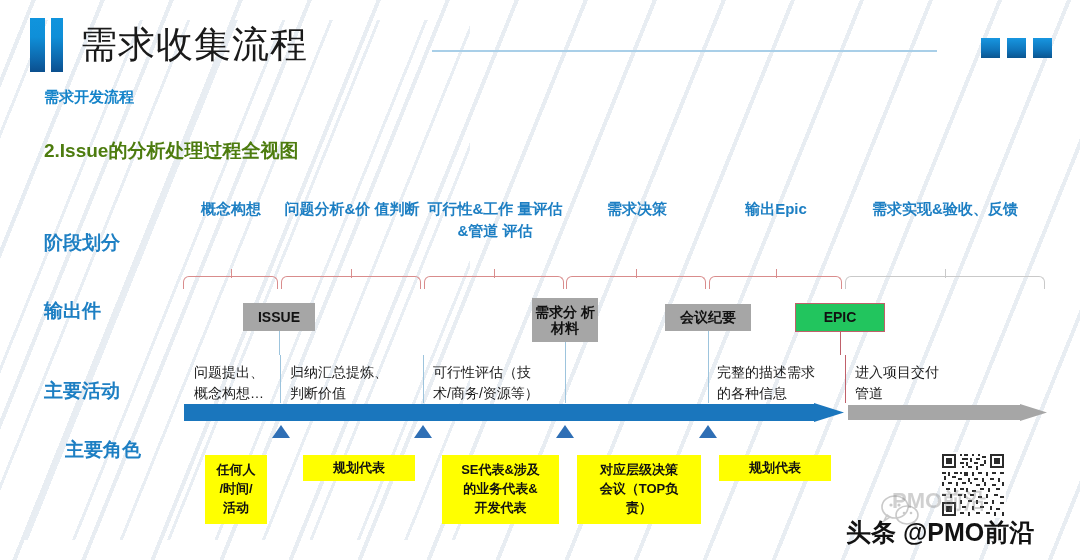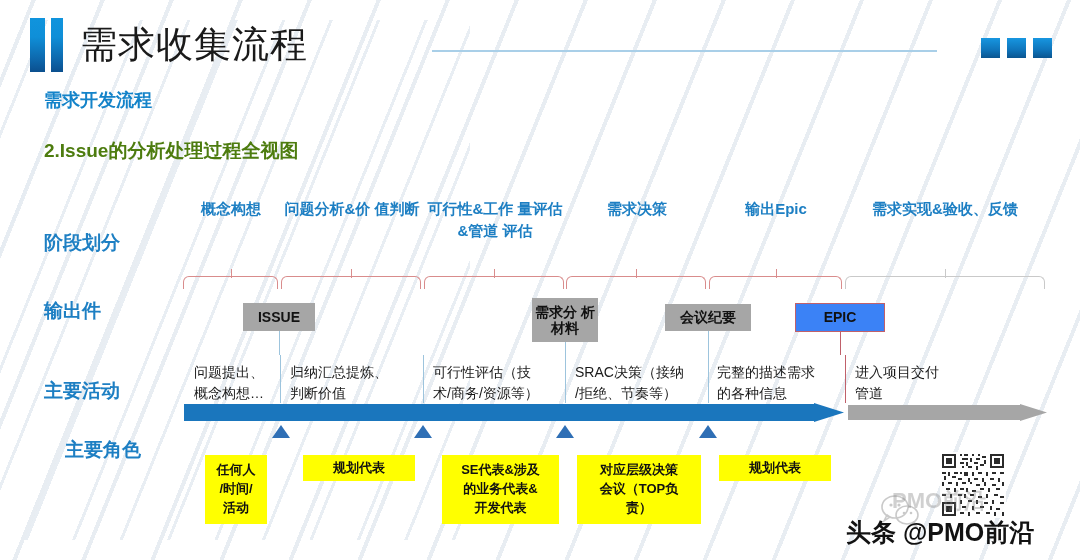--- a/index.html
+++ b/index.html
@@ -102,21 +102,21 @@
     display: block;
     width: 19px;
     height: 20px;
     background: linear-gradient(180deg, #1796e0 0%, #0f74ba 60%, #0b5590 100%);
   }
 
   .subtitle-1 {
     position: absolute;
     left: 44px;
     top: 88px;
-    font-size: 18px;
+    font-size: 15px;
     font-weight: bold;
     color: #1383c9;
     white-space: nowrap;
   }
   .subtitle-2 {
     position: absolute;
     left: 44px;
     top: 138px;
     font-size: 19px;
     font-weight: bold;
@@ -176,21 +176,21 @@
     font-size: 14px;
     font-weight: bold;
     text-align: center;
     display: flex;
     align-items: center;
     justify-content: center;
     line-height: 1.15;
     box-sizing: border-box;
   }
   .chip.outlined {
-    background: #3b82f6;
+    background: #22c55e;
     border: 1.5px solid #c0606a;
     color: #111111;
   }
   .chip-stem {
     position: absolute;
     width: 0;
     border-left: 1px solid #9dc4dd;
   }
   .chip-stem.red { border-left-color: #c0606a; }
 
@@ -360,22 +360,20 @@
   <div class="col-div" style="left:565px; top:355px; height:48px;"></div>
   <div class="col-div" style="left:708px; top:355px; height:48px;"></div>
   <div class="col-div red" style="left:845px; top:355px; height:48px;"></div>
 
   <div class="activity" style="left:194px; top:362px; width:90px;">问题提出、
 概念构想…</div>
   <div class="activity" style="left:290px; top:362px; width:130px;">归纳汇总提炼、
 判断价值</div>
   <div class="activity" style="left:433px; top:362px; width:132px;">可行性评估（技
 术/商务/资源等）</div>
-  <div class="activity" style="left:575px; top:362px; width:134px;">SRAC决策（接纳
-/拒绝、节奏等）</div>
   <div class="activity" style="left:717px; top:362px; width:128px;">完整的描述需求
 的各种信息</div>
   <div class="activity" style="left:855px; top:362px; width:130px;">进入项目交付
 管道</div>
 
   <div class="arrow-blue">
     <svg width="660" height="19" viewBox="0 0 660 19" preserveAspectRatio="none">
       <polygon points="0,1 630,1 630,0 660,9.5 630,19 630,18 0,18" fill="#1a76bd"></polygon>
     </svg>
   </div>

